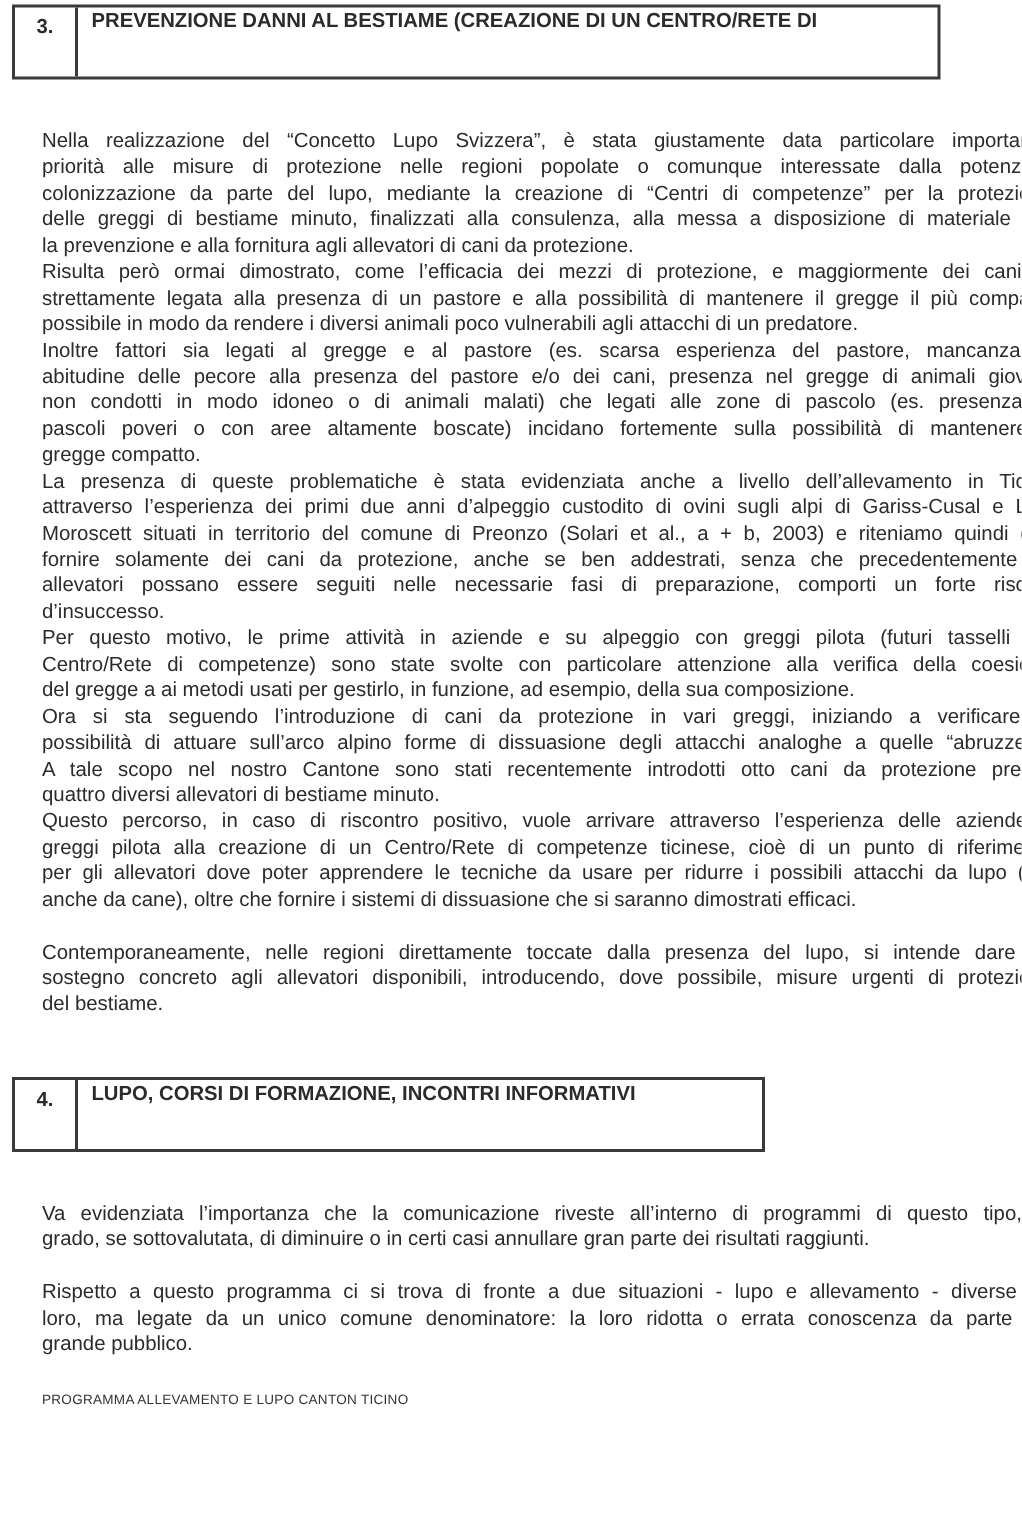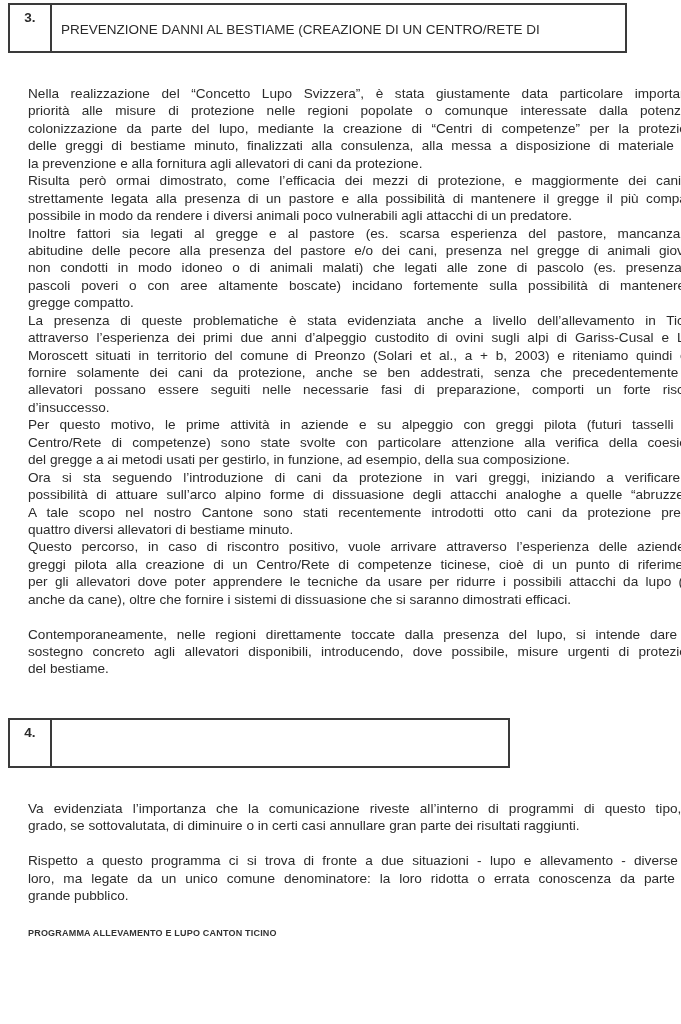--- a/index.html
+++ b/index.html
@@ -27,22 +27,22 @@
     width: 40px;
     border-right: 2px solid #3a3a3a;
     font-weight: bold;
     font-size: 13.5px;
     text-align: center;
     padding-top: 5px;
     flex: none;
   }
   .secbox .ttl {
     flex: 1;
-    padding: 16px 8px 0 9px;
-    font-weight: normal;
+    padding: 0 8px 0 9px;
+    font-weight: bold;
     font-size: 13.5px;
     line-height: 18px;
   }
   .box3 { left: 8px; top: 3px;   width: 619px; height: 50px; }
   .box4 { left: 8px; top: 718px; width: 502px; height: 50px; }
 
   .body-block {
     position: absolute;
     left: 28px;
     width: 674px; 
@@ -60,21 +60,20 @@
     text-align-last: justify;
     text-justify: inter-word;
   }
   .footer {
     position: absolute;
     left: 28px; top: 928px;
     font-size: 9px;
     letter-spacing: 0.2px;
     color: #333333;
     white-space: nowrap;
-    font-weight: bold;
   }
 </style>
 </head>
 <body>
 
 <div class="page">
 
   <div class="secbox box3">
     <div class="num">3.</div>
     <div class="ttl">
@@ -115,20 +114,21 @@
       <div class="tline">anche da cane), oltre che fornire i sistemi di dissuasione che si saranno dimostrati efficaci.</div>
       <div class="tline"></div>
       <div class="tline just">Contemporaneamente, nelle regioni direttamente toccate dalla presenza del lupo, si intende dare un</div>
       <div class="tline just">sostegno concreto agli allevatori disponibili, introducendo, dove possibile, misure urgenti di protezione</div>
       <div class="tline">del bestiame.</div>
     </div>
 
   <div class="secbox box4">
     <div class="num">4.</div>
     <div class="ttl">
+      <div>LUPO, CORSI DI FORMAZIONE, INCONTRI INFORMATIVI</div>
     </div>
   </div>
 
   <div class="body-block body2">
       <div class="tline just">Va evidenziata l’importanza che la comunicazione riveste all’interno di programmi di questo tipo, in</div>
       <div class="tline">grado, se sottovalutata, di diminuire o in certi casi annullare gran parte dei risultati raggiunti.</div>
       <div class="tline"></div>
       <div class="tline just">Rispetto a questo programma ci si trova di fronte a due situazioni - lupo e allevamento - diverse tra</div>
       <div class="tline just">loro, ma legate da un unico comune denominatore: la loro ridotta o errata conoscenza da parte del</div>
       <div class="tline">grande pubblico.</div>

